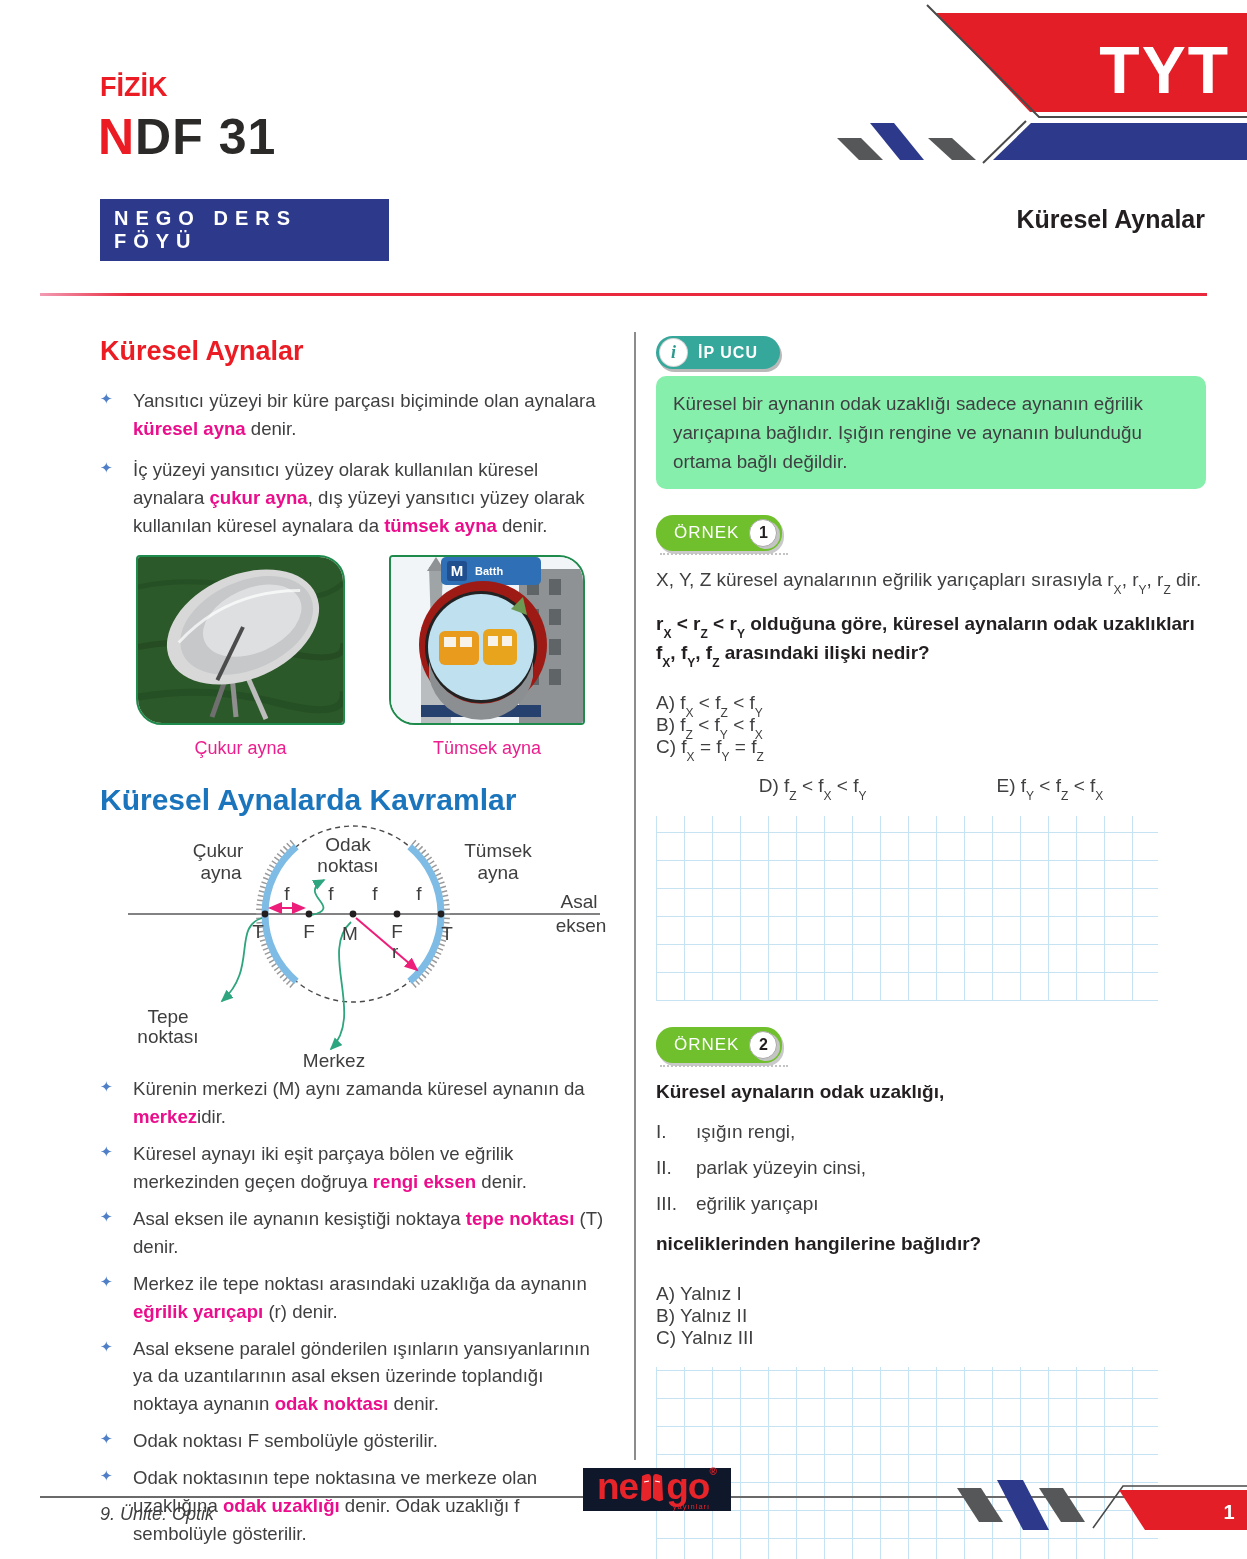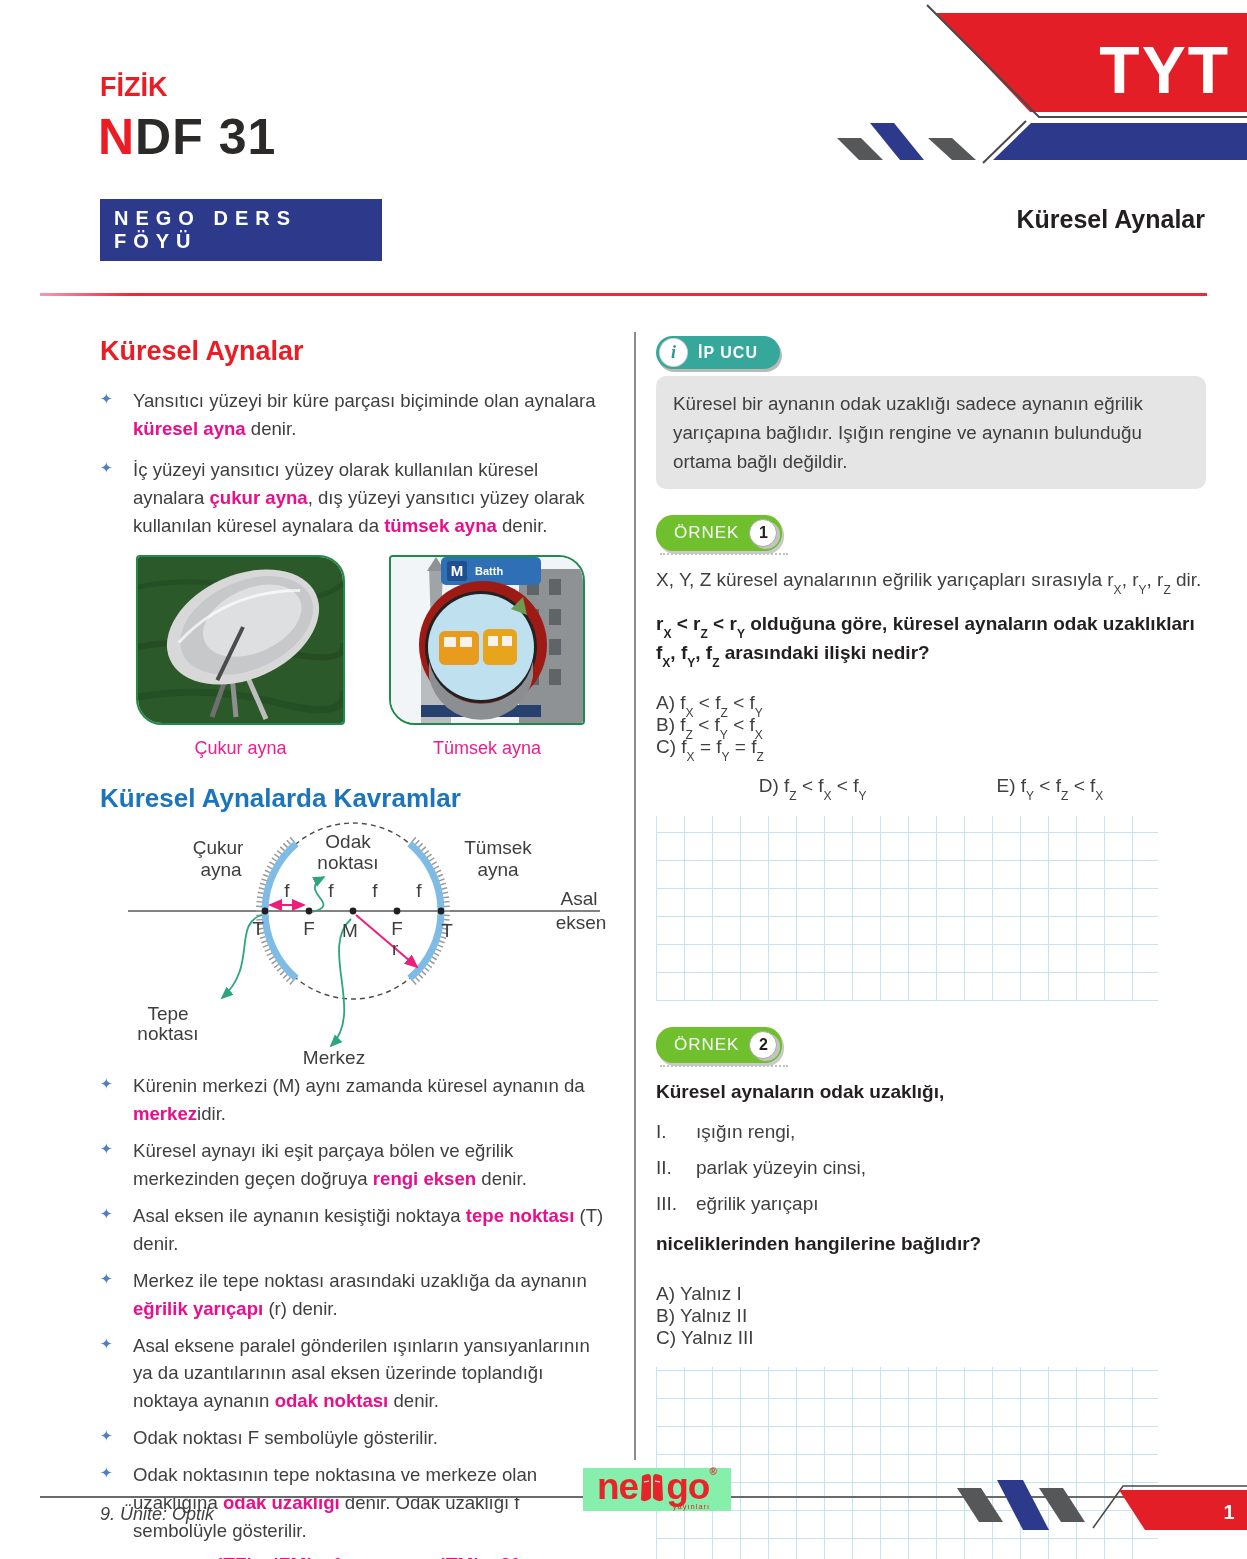--- a/index.html
+++ b/index.html
@@ -5,32 +5,32 @@
   html,body{margin:0;padding:0;}
   body{
     width:1247px;height:1559px;position:relative;background:#fff;overflow:hidden;
     font-family:"Liberation Sans", sans-serif;color:#404042;
   }
   
   .subject{position:absolute;left:100px;top:72px;font-size:27px;font-weight:bold;color:#EC1C24;}
   .code{position:absolute;left:98px;top:108px;font-size:50px;font-weight:bold;color:#2B2A29;letter-spacing:1px;}
   .code .accent{color:#EC1C24;}
   .series-box{position:absolute;left:100px;top:199px;width:268px;background:#2D3A8C;color:#fff;
-    font-size:20px;font-weight:bold;letter-spacing:7px;padding:8px 0 8px 14px;}
+    font-size:20px;font-weight:bold;letter-spacing:7px;padding:8px 7px 8px 14px;}
   .topic{position:absolute;right:42px;top:205px;font-size:25px;font-weight:bold;color:#231F20;}
   .tyt-svg{position:absolute;left:830px;top:0;}
   .head-rule{position:absolute;left:40px;top:293px;width:1167px;height:3px;
     background:linear-gradient(90deg,#F29CB4 0,#E92A3E 90px,#E92A3E 100%);}
   
   .divider{position:absolute;left:634px;top:332px;width:2px;height:1128px;background:#8C8C8C;}
   .left-col{position:absolute;left:100px;top:336px;width:512px;}
   .right-col{position:absolute;left:656px;top:336px;width:550px;}
   h2{margin:0;}
   .h-red{color:#EC1C24;font-size:27px;font-weight:bold;margin-bottom:20px;}
-  .h-blue{color:#1B75BC;font-size:26px;font-weight:bold;margin:24px 0 2px;}
+  .h-blue{color:#1B75BC;font-size:30px;font-weight:bold;margin:24px 0 2px;}
   .bullets .bullet{display:flex;margin-bottom:13px;}
   .bullets .star{flex:none;width:33px;color:#4F7FC9;font-size:15px;padding-top:3px;}
   .btxt{font-size:18.6px;line-height:1.5;color:#3F3F41;}
   .em{color:#EB0D8C;font-weight:bold;}
   sub{font-size:12px;line-height:0;position:relative;top:3px;}
   
   .figs{display:flex;gap:44px;margin:16px 0 0 36px;}
   .figs figure{margin:0;}
   .photo{border:2px solid #1E8A4C;border-radius:4px 26px 4px 26px;overflow:hidden;display:block;}
   figcaption{color:#EC1E8D;font-size:18px;text-align:center;margin-top:13px;}
@@ -38,21 +38,21 @@
   .concepts .bullet{margin-bottom:9px;}
   .formulas{display:flex;gap:72px;padding-left:118px;margin-top:4px;}
   .formula{color:#EB0D8C;font-weight:bold;font-size:19px;}
   
   .tip-pill{display:inline-flex;align-items:center;background:#35A79B;border-radius:18px;
     padding:3px 22px 3px 4px;box-shadow:2px 3px 0 rgba(100,100,100,.45);}
   .i-circle{width:27px;height:27px;border-radius:50%;background:#fff;display:flex;align-items:center;
     justify-content:center;color:#2E9A8E;font-family:"Liberation Serif",serif;font-style:italic;
     font-weight:bold;font-size:18px;margin-right:11px;box-shadow:0 0 0 1px #d5d5d5;}
   .tip-title{color:#fff;font-weight:bold;font-size:16px;letter-spacing:1px;}
-  .tip-body{background:#e5e5e5;border-radius:10px;padding:13px 17px;font-size:18.8px;line-height:1.55;
+  .tip-body{background:#86efac;border-radius:10px;padding:13px 17px;font-size:18.8px;line-height:1.55;
     margin-top:7px;color:#3F3F41;}
   
   .ornek{margin-top:0;}
   .pill-wrap{position:relative;display:inline-block;}
   .pill-wrap::after{content:"";position:absolute;left:4px;bottom:-4px;width:128px;border-bottom:2px dotted #c3c3c3;}
   .ornek-pill{display:inline-flex;align-items:center;background:#6FC02C;border-radius:17px;
     padding:4px 5px 4px 18px;box-shadow:2px 3px 0 rgba(120,120,120,.4);}
   .ornek-label{color:#fff;font-weight:normal;font-size:17px;letter-spacing:1px;margin-right:10px;}
   .num-circle{width:26px;height:26px;border-radius:50%;background:#fff;color:#231F20;font-weight:bold;
     font-size:16px;display:flex;align-items:center;justify-content:center;border:1px solid #aaa;
@@ -66,21 +66,21 @@
   .rn{flex:none;width:40px;}
   
   .grid{width:502px;height:185px;margin-top:19px;
     background-image:repeating-linear-gradient(90deg,#C6E3F3 0 1.4px,transparent 1.4px 28px),
                      repeating-linear-gradient(0deg,#C6E3F3 0 1.4px,transparent 1.4px 28px);}
   .grid2{height:228px;margin-top:18px;}
   .mt28{margin-top:26px;}
   
   .foot-line{position:absolute;left:40px;top:1496px;width:1092px;height:2px;background:#6a6a6a;}
   .foot-unit{position:absolute;left:100px;top:1504px;font-size:18px;font-style:italic;color:#3F3F41;}
-  .logo{position:absolute;left:583px;top:1468px;background:#86efac;padding:0 14px;display:flex;align-items:flex-start;}
+  .logo{position:absolute;left:583px;top:1468px;background:#0f172a;padding:0 14px;display:flex;align-items:flex-start;}
   .logo-txt{color:#E8242B;font-size:37px;font-weight:bold;letter-spacing:-1px;line-height:1;}
   .go-wrap{display:flex;flex-direction:column;align-items:center;}
   .reg{font-size:10px;color:#E8242B;font-weight:bold;position:relative;top:-2px;}
   .logo-sub{font-size:7.5px;color:#E8242B;letter-spacing:1px;margin-top:-3px;}
   .foot-decor{position:absolute;left:947px;top:1478px;}
 </style>
 </head>
 <body>
 
 <div class="subject">FİZİK</div>

